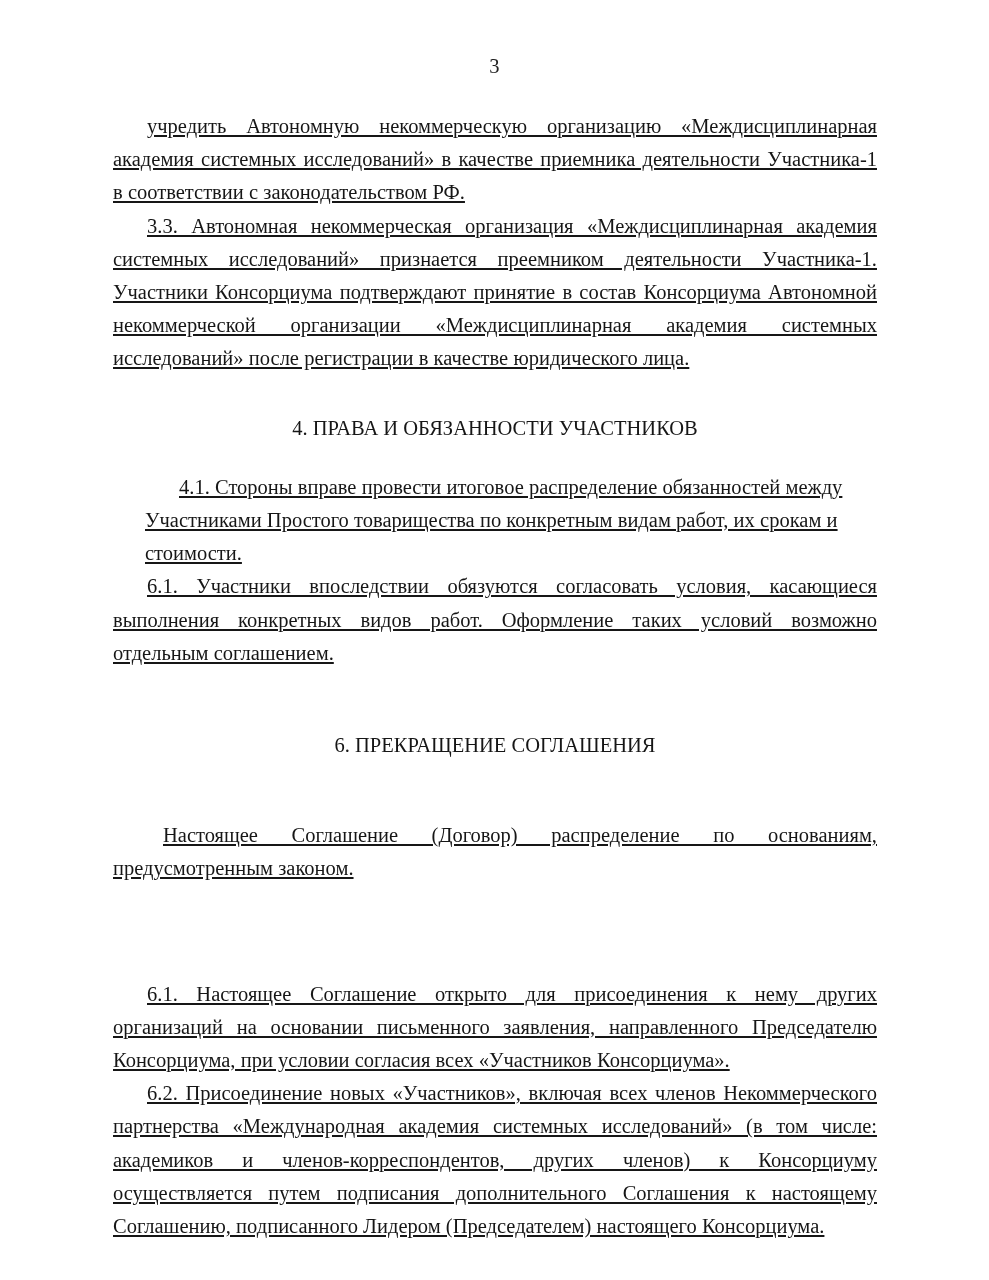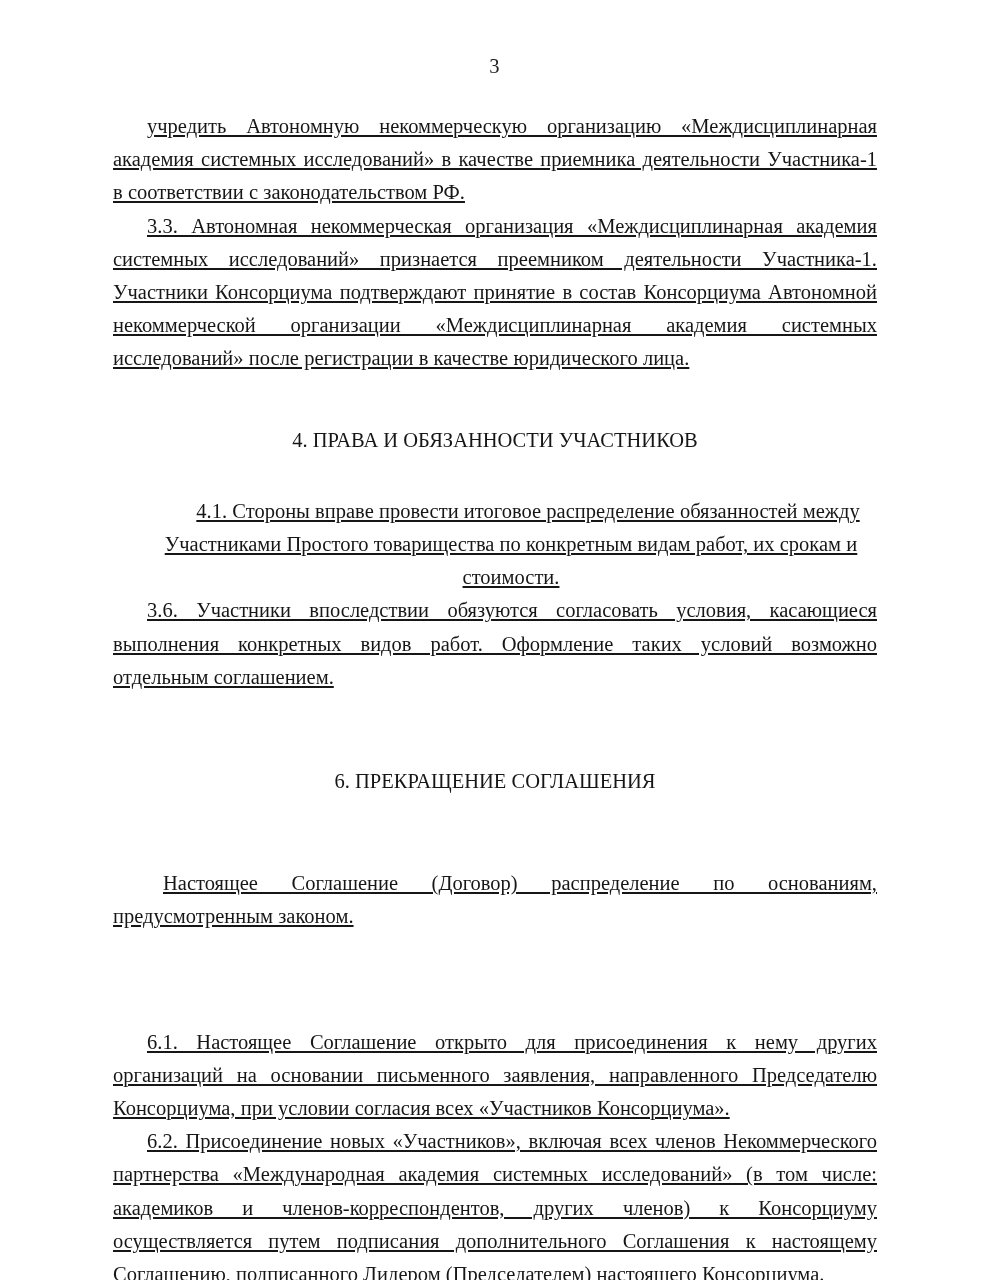--- a/index.html
+++ b/index.html
@@ -47,26 +47,26 @@
     text-justify: inter-word;
     text-indent: 34px;
     color: #161616;
     word-spacing: 0.1px;
     text-decoration: underline;
   }
   p.body-par.indent-large {
     text-indent: 50px;
   }
   p.body-par.align-left {
-    text-align: center;
+    text-align: left;
     text-indent: 34px;
     margin-left: 32px;
   }
   h2.section-heading {
-    margin: 16px;
+    margin: 4px;
     font-size: 20.5px;
     line-height: 33.2px;
     font-weight: normal;
     text-align: center;
     color: #161616;
   }
   .sp-h-before-4 { height: 32px; }
   .sp-h-after-4  { height: 22px; }
   .sp-h-before-5 { height: 55px; }
   .sp-h-after-5  { height: 53px; }
@@ -87,21 +87,21 @@
     <p class="body-par">3.3. Автономная некоммерческая организация «Междисциплинарная академия системных исследований» признается преемником деятельности Участника-1. Участники Консорциума подтверждают принятие в состав Консорциума Автономной некоммерческой организации «Междисциплинарная академия системных исследований» после регистрации в качестве юридического лица.</p>
 
     <div class="sp-h-before-4"></div>
 
     <h2 class="section-heading">4. ПРАВА И ОБЯЗАННОСТИ УЧАСТНИКОВ</h2>
 
     <div class="sp-h-after-4"></div>
 
     <p class="body-par align-left">4.1. Стороны вправе провести итоговое распределение обязанностей между Участниками Простого товарищества по конкретным видам работ, их срокам и стоимости.</p>
 
-    <p class="body-par">3.6. Участники впоследствии обязуются согласовать условия, касающиеся выполнения конкретных видов работ. Оформление таких условий возможно отдельным соглашением.</p>
+    <p class="body-par">6.1. Участники впоследствии обязуются согласовать условия, касающиеся выполнения конкретных видов работ. Оформление таких условий возможно отдельным соглашением.</p>
 
     <div class="sp-h-before-5"></div>
 
     <h2 class="section-heading">6. ПРЕКРАЩЕНИЕ СОГЛАШЕНИЯ</h2>
 
     <div class="sp-h-after-5"></div>
 
     <p class="body-par indent-large">Настоящее Соглашение (Договор) распределение по основаниям, предусмотренным законом.</p>
 
 

